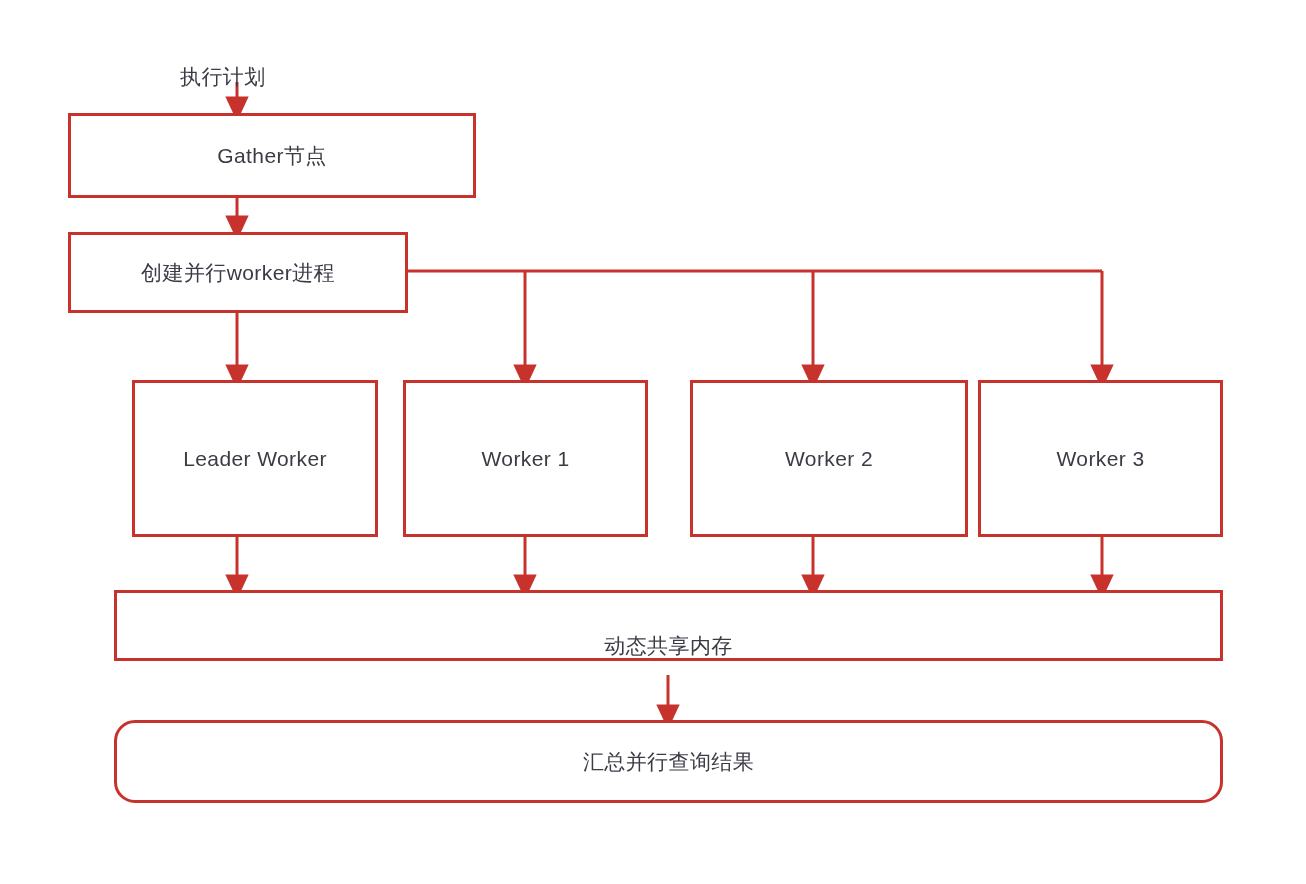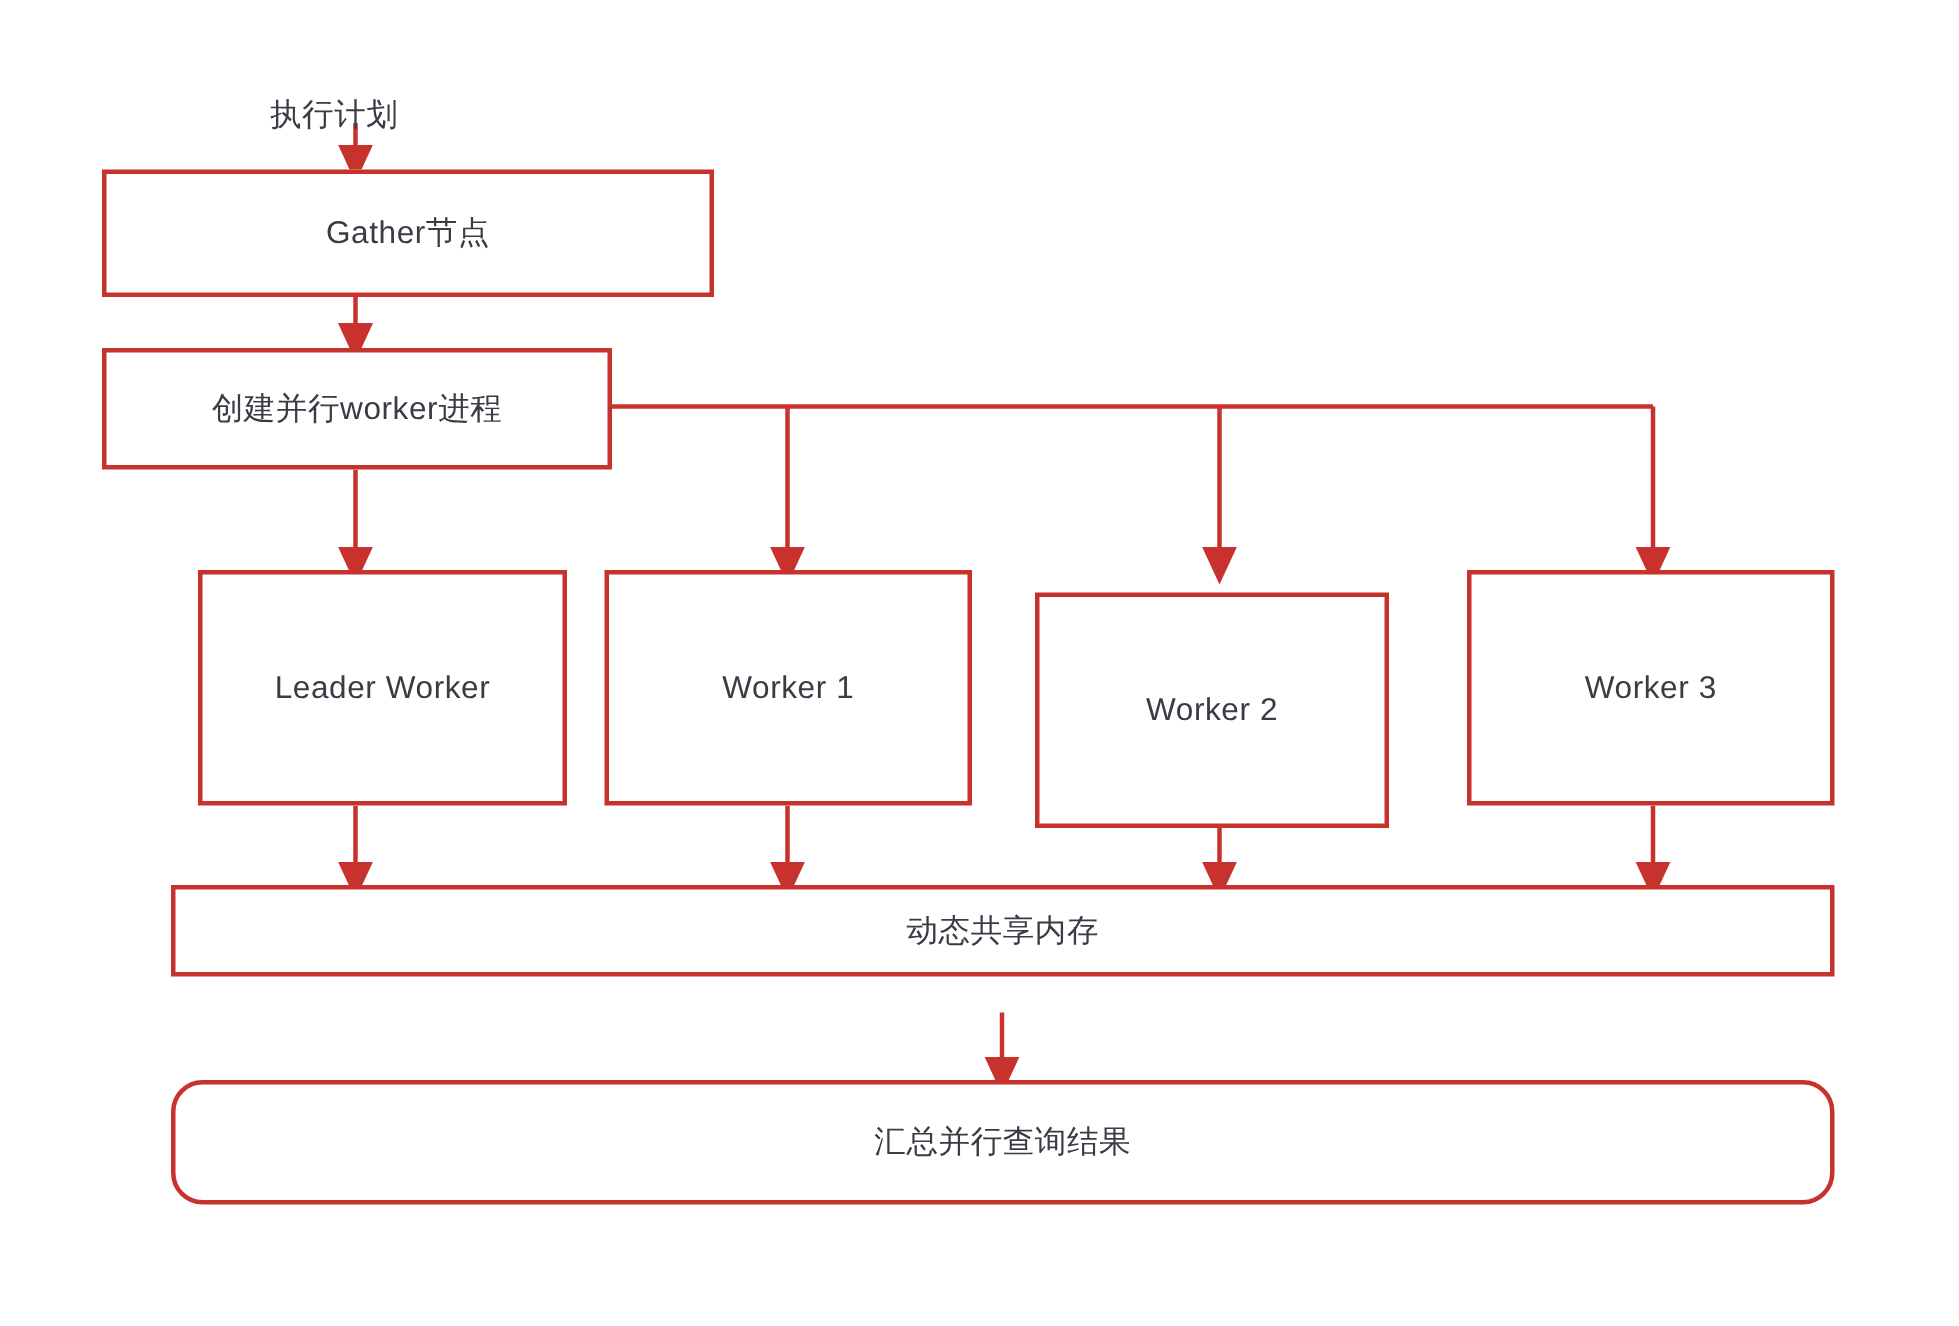--- a/index.html
+++ b/index.html
@@ -109,29 +109,29 @@
   </div>
 
   <div class="node-box" style="left:132px; top:380px; width:246px; height:157px;">
     <span class="node-label">Leader Worker</span>
   </div>
 
   <div class="node-box" style="left:403px; top:380px; width:245px; height:157px;">
     <span class="node-label">Worker 1</span>
   </div>
 
-  <div class="node-box" style="left:690px; top:380px; width:236px; height:157px;margin-top:15px;">
+  <div class="node-box" style="left:690px; top:380px; width:278px; height:157px;">
     <span class="node-label">Worker 2</span>
   </div>
 
   <div class="node-box" style="left:978px; top:380px; width:245px; height:157px;">
     <span class="node-label">Worker 3</span>
   </div>
 
-  <div class="node-box" style="left:114px; top:590px; width:1109px; height:61px;">
+  <div class="node-box" style="left:114px; top:590px; width:1109px; height:71px;align-items:flex-end;">
     <span class="node-label">动态共享内存</span>
   </div>
 
   <div class="node-box" style="left:114px; top:720px; width:1109px; height:83px;border-radius:21px;">
     <span class="node-label">汇总并行查询结果</span>
   </div>
 
 
 </div>
 

